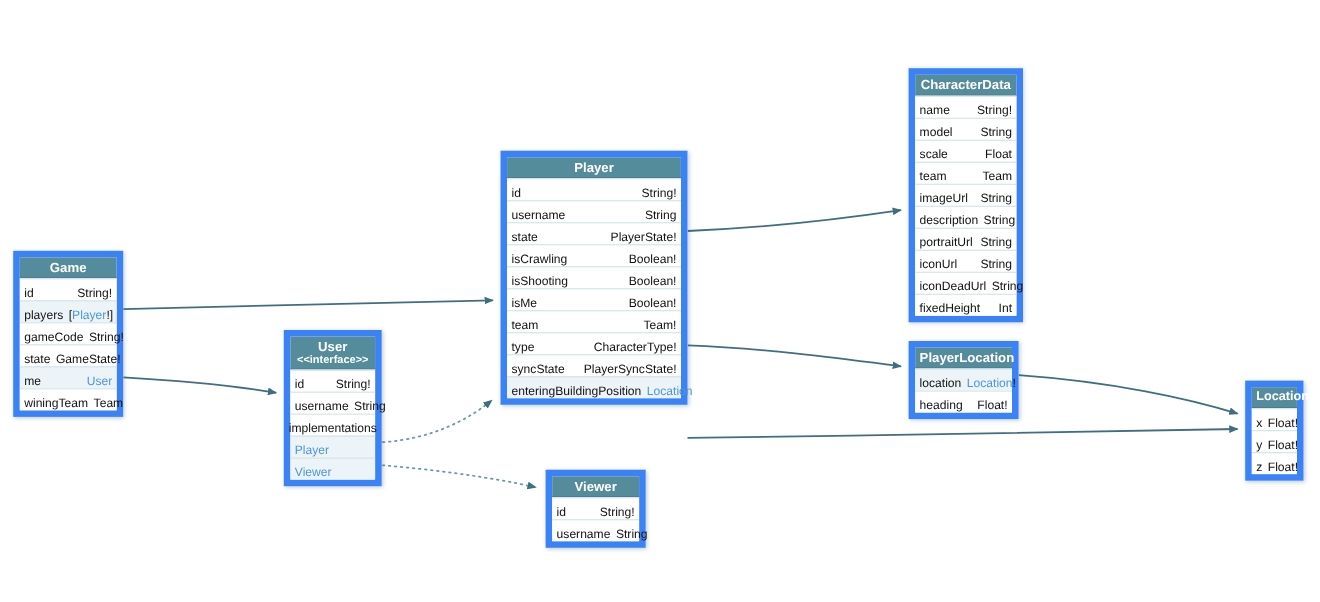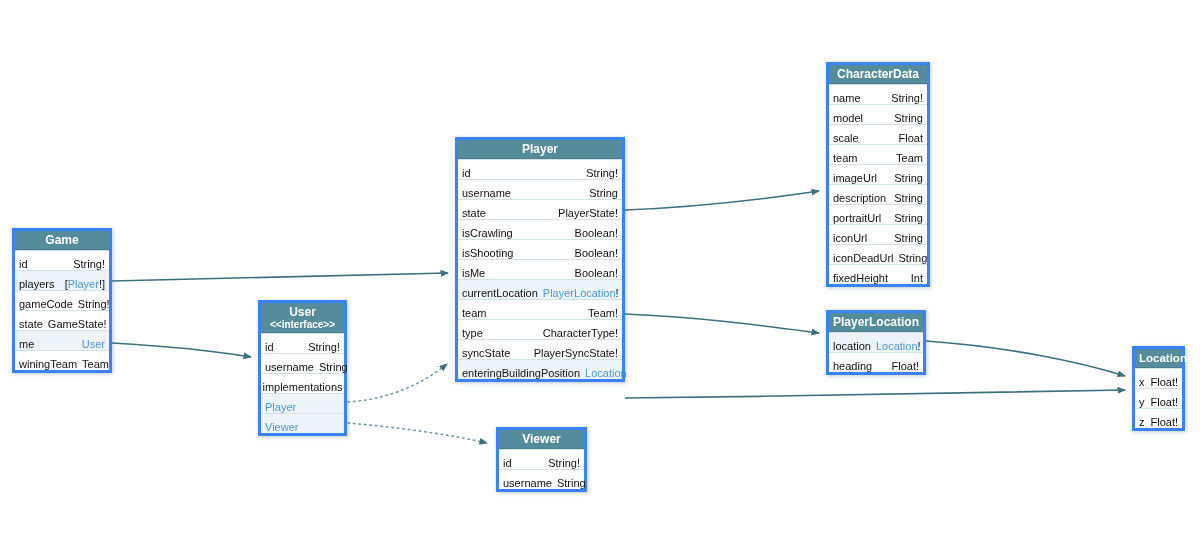--- a/index.html
+++ b/index.html
@@ -25,21 +25,21 @@
   }
   .edge.dotted {
     stroke: #6d98a6;
     stroke-dasharray: 1.5 4;
     stroke-linecap: round;
     stroke-width: 1.6;
   }
   .type-table {
     position: absolute;
     background: #ffffff;
-    border: 3px solid #3b82f6;
+    border: 6px solid #3b82f6;
     box-shadow: 1px 1px 4px rgba(60,100,120,0.35);
     box-sizing: border-box;
   }
   .thead {
     background: #558c9b;
     color: #ffffff;
     text-align: center;
     padding: 3px 4px 2px 4px;
     border-bottom: 1px solid #4a7d8c;
   }
@@ -172,24 +172,20 @@
           <span class="ftype"><span class="">Boolean!</span></span>
         </div>
         <div class="frow">
           <span class="fname">isShooting</span>
           <span class="ftype"><span class="">Boolean!</span></span>
         </div>
         <div class="frow">
           <span class="fname">isMe</span>
           <span class="ftype"><span class="">Boolean!</span></span>
         </div>
-        <div class="frow hl">
-          <span class="fname">currentLocation</span>
-          <span class="ftype"><span class="link">PlayerLocation</span><span class="">!</span></span>
-        </div>
         <div class="frow">
           <span class="fname">team</span>
           <span class="ftype"><span class="">Team!</span></span>
         </div>
         <div class="frow">
           <span class="fname">type</span>
           <span class="ftype"><span class="">CharacterType!</span></span>
         </div>
         <div class="frow">
           <span class="fname">syncState</span>

